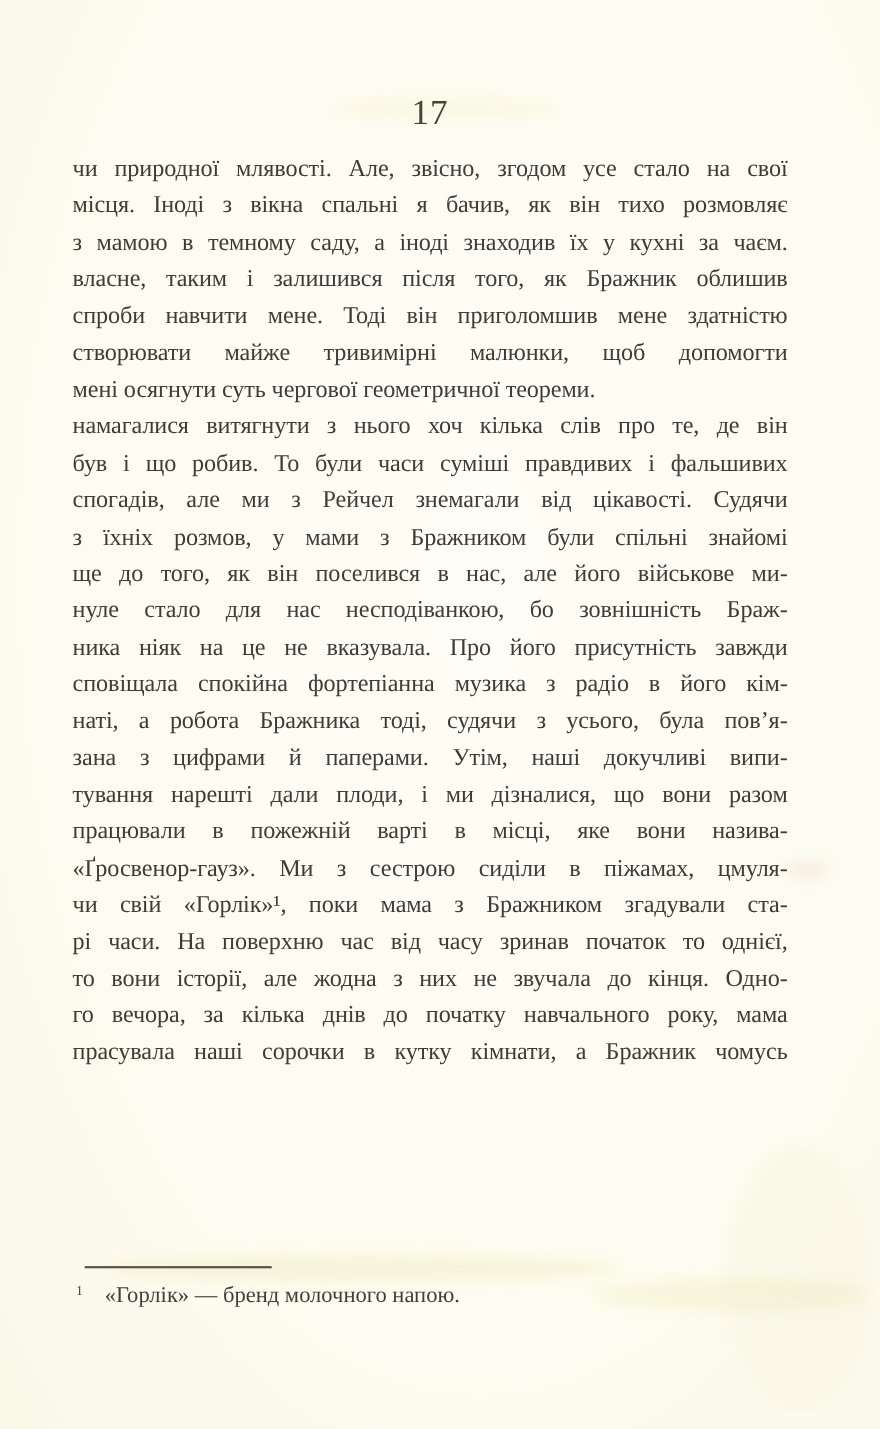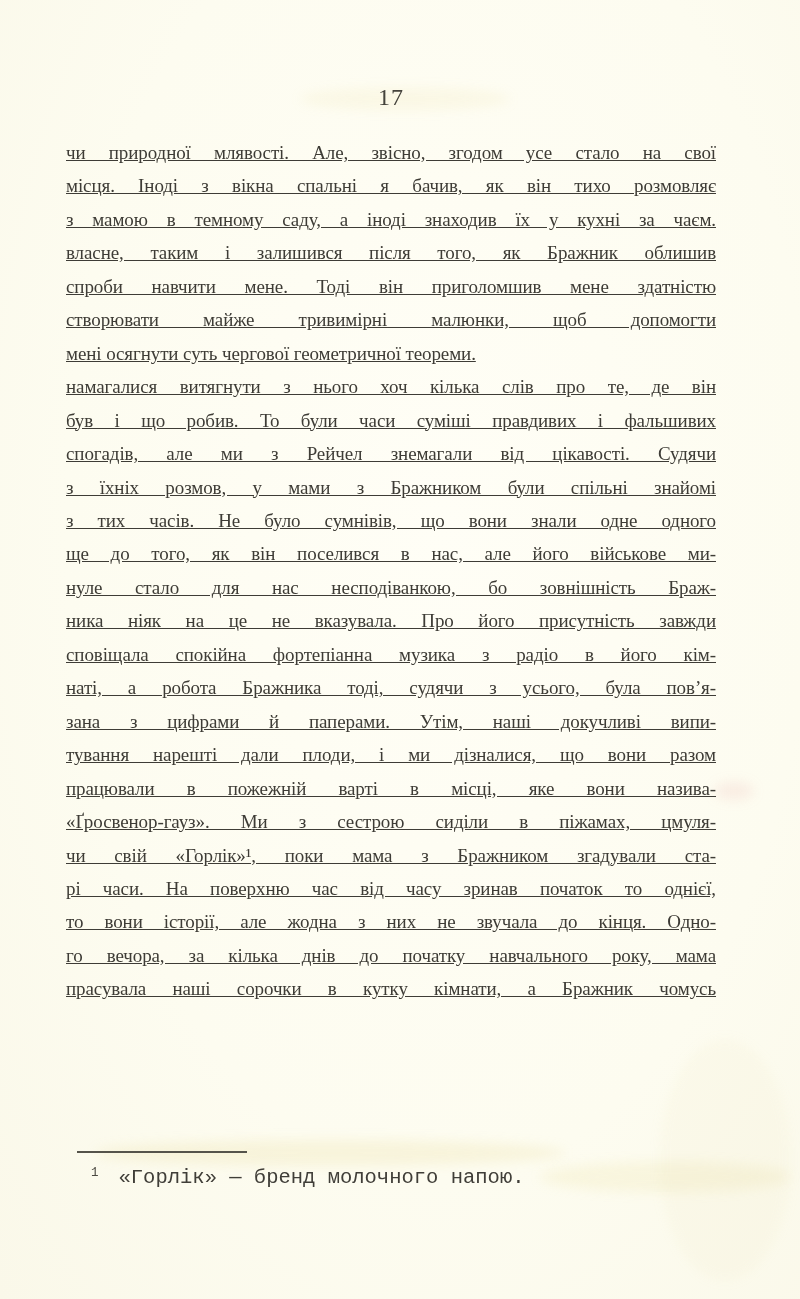--- a/index.html
+++ b/index.html
@@ -12,58 +12,56 @@
     font-family: "Liberation Serif", "DejaVu Serif", serif;
     color: #3e3c36;
     overflow: hidden;
   }
   .page-number {
     position: absolute;
     top: 84px;
     left: 66px;
     width: 650px;
     text-align: center;
-    font-size: 24px;
+    font-size: 32px;
     letter-spacing: 1px;
     color: #45433c;
   }
   .body-text {
     position: absolute;
     top: 136px;
     left: 66px;
     width: 650px;
-    font-size: 19px;
+    font-size: 22px;
     line-height: 33.45px;
     letter-spacing: -0.1px;
-    text-decoration: underline;
   }
   .line {
     text-align: justify;
     text-align-last: justify;
     white-space: normal;
   }
   .line.end { text-align-last: left; }
   .line.indent { text-indent: 38px; }
   .footnote-rule {
     position: absolute;
     top: 1151px;
     left: 77px;
     width: 170px;
     height: 2px;
     background: #55534a;
   }
   .footnote {
     position: absolute;
     top: 1165px;
-    left: 82px;
+    left: 60px;
     width: 650px;
     font-size: 20.5px;
     line-height: 26px;
     color: #403e38;
-    font-family: Liberation Mono, monospace;
   }
   .footnote-marker {
     display: inline-block;
     font-size: 12.5px;
     position: relative;
     top: -7px;
     margin-left: 9px;
     margin-right: 20px;
     color: #4a4840;
   }
@@ -98,21 +96,20 @@
       <div class="line">місця. Іноді з вікна спальні я бачив, як він тихо розмовляє</div>
       <div class="line">з мамою в темному саду, а іноді знаходив їх у кухні за чаєм.</div>
       <div class="line">власне, таким і залишився після того, як Бражник облишив</div>
       <div class="line">спроби навчити мене. Тоді він приголомшив мене здатністю</div>
       <div class="line">створювати майже тривимірні малюнки, щоб допомогти</div>
       <div class="line end">мені осягнути суть чергової геометричної теореми.</div>
       <div class="line">намагалися витягнути з нього хоч кілька слів про те, де він</div>
       <div class="line">був і що робив. То були часи суміші правдивих і фальшивих</div>
       <div class="line">спогадів, але ми з Рейчел знемагали від цікавості. Судячи</div>
       <div class="line">з їхніх розмов, у мами з Бражником були спільні знайомі</div>
-      <div class="line">з тих часів. Не було сумнівів, що вони знали одне одного</div>
       <div class="line">ще до того, як він поселився в нас, але його військове ми-</div>
       <div class="line">нуле стало для нас несподіванкою, бо зовнішність Браж-</div>
       <div class="line">ника ніяк на це не вказувала. Про його присутність завжди</div>
       <div class="line">сповіщала спокійна фортепіанна музика з радіо в його кім-</div>
       <div class="line">наті, а робота Бражника тоді, судячи з усього, була пов’я-</div>
       <div class="line">зана з цифрами й паперами. Утім, наші докучливі випи-</div>
       <div class="line">тування нарешті дали плоди, і ми дізналися, що вони разом</div>
       <div class="line">працювали в пожежній варті в місці, яке вони назива-</div>
       <div class="line">«Ґросвенор-гауз». Ми з сестрою сиділи в піжамах, цмуля-</div>
       <div class="line">чи свій «Горлік»¹, поки мама з Бражником згадували ста-</div>

